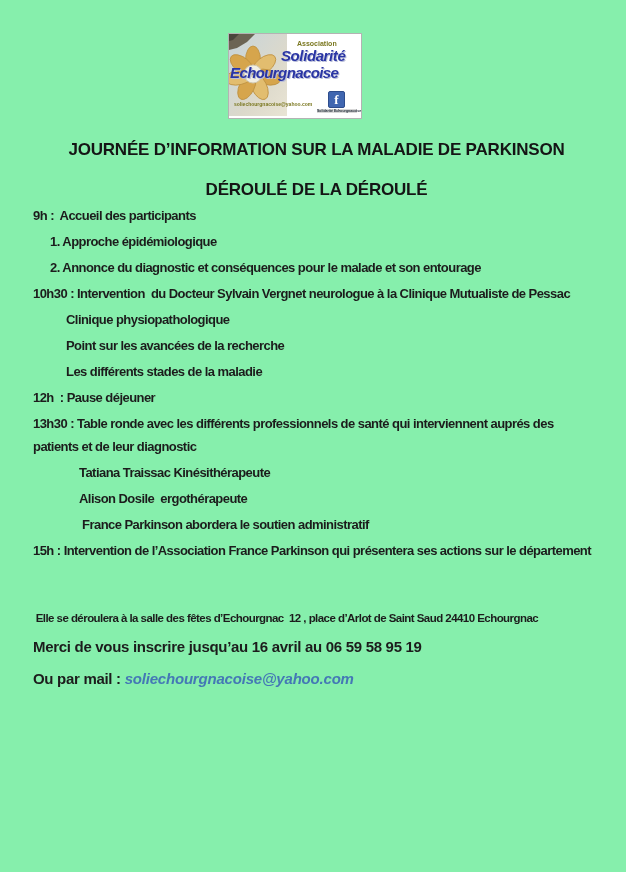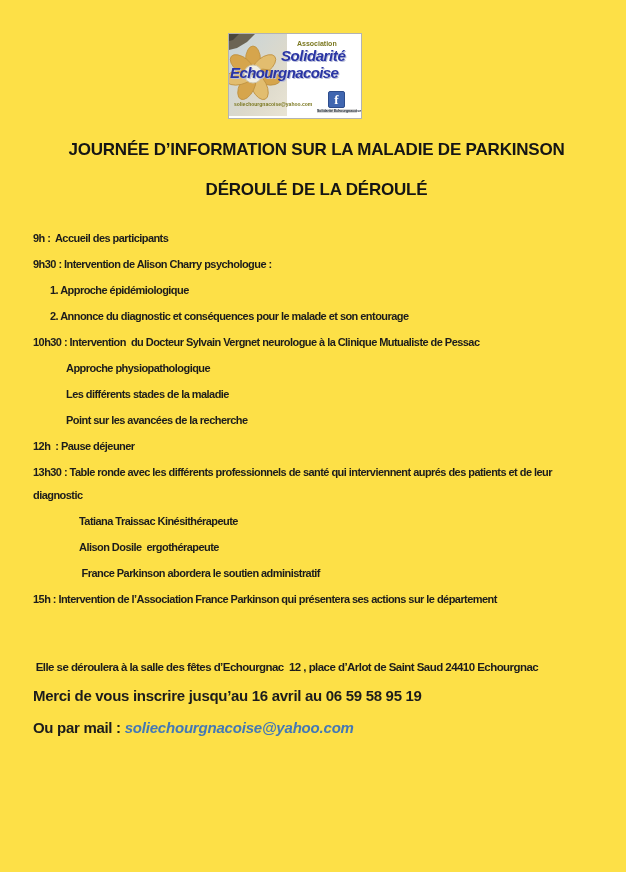--- a/index.html
+++ b/index.html
@@ -1,19 +1,19 @@
 <!DOCTYPE html>
 <html><head>
 <meta charset="utf-8">
 <style>
   html,body{margin:0;padding:0;background:#ffffff;}
   .page{
     position:relative;
     width:626px;height:872px;
-    background:#fde047;
+    background:#86efac;
     overflow:hidden;
     box-sizing:border-box;
     padding:0 26px 0 33px;
     font-family:"Liberation Sans","DejaVu Sans",sans-serif;
     font-weight:bold;
     color:#1c1c1c;
   }
   
   .logo{
     position:relative;
@@ -63,21 +63,21 @@
     font-size:21px;line-height:24px;letter-spacing:0;
     white-space:pre;color:#151515;
   }
   .h2{
     text-align:center;font-size:17px;line-height:21px;
     letter-spacing:-0.2px;white-space:pre;color:#151515;
   }
   .h2.first{margin-top:20px;}
   .h2.second{margin-top:19px;}
   
-  .schedule{margin-top:27px;font-size:11px;letter-spacing:-0.55px;}
+  .schedule{margin-top:4px;font-size:13px;letter-spacing:-0.55px;}
   .line{line-height:23px;margin-bottom:3px;white-space:pre;}
   .line.wrap{white-space:pre-wrap;}
   .ind-1{padding-left:17px;}
   .ind-2{padding-left:33px;}
   .ind-3{padding-left:46px;}
   
   .footer{margin-top:45px;font-size:11.5px;letter-spacing:-0.55px;}
   .footer p{margin:0;line-height:23px;}
   .footer .wrap{white-space:pre-wrap;max-width:560px;}
   .footer .nowrap{white-space:pre;}
@@ -128,27 +128,26 @@
     <div class="lemail">soliechourgnacoise@yahoo.com</div>
     <div class="fb">f</div>
     <div class="fbcap">Solidarité Echourgnacoise</div>
   </div>
 
   <div class="h2 first">JOURNÉE D’INFORMATION SUR LA MALADIE DE PARKINSON</div>
   <div class="h2 second">DÉROULÉ DE LA DÉROULÉ</div>
 
   <div class="schedule">
       <div class="line ind-0">9h :  Accueil des participants</div>
-      <div class="line ind-0">9h30 : Intervention de Alison Charry psychologue :</div>
       <div class="line ind-1">1. Approche épidémiologique</div>
       <div class="line ind-1">2. Annonce du diagnostic et conséquences pour le malade et son entourage</div>
       <div class="line ind-0">10h30 : Intervention  du Docteur Sylvain Vergnet neurologue à la Clinique Mutualiste de Pessac</div>
-      <div class="line ind-2">Approche physiopathologique</div>
+      <div class="line ind-2">Clinique physiopathologique</div>
+      <div class="line ind-2">Point sur les avancées de la recherche</div>
       <div class="line ind-2">Les différents stades de la maladie</div>
-      <div class="line ind-2">Point sur les avancées de la recherche</div>
       <div class="line ind-0">12h  : Pause déjeuner</div>
       <div class="line ind-0 wrap">13h30 : Table ronde avec les différents professionnels de santé qui interviennent auprés des patients et de leur diagnostic</div>
       <div class="line ind-3">Tatiana Traissac Kinésithérapeute</div>
       <div class="line ind-3">Alison Dosile  ergothérapeute</div>
       <div class="line ind-3"> France Parkinson abordera le soutien administratif</div>
       <div class="line ind-0">15h : Intervention de l’Association France Parkinson qui présentera ses actions sur le département</div>
     </div>
 
   <div class="footer">
     <p class="nowrap venue"> Elle se déroulera à la salle des fêtes d’Echourgnac  12 , place d’Arlot de Saint Saud 24410 Echourgnac</p>

